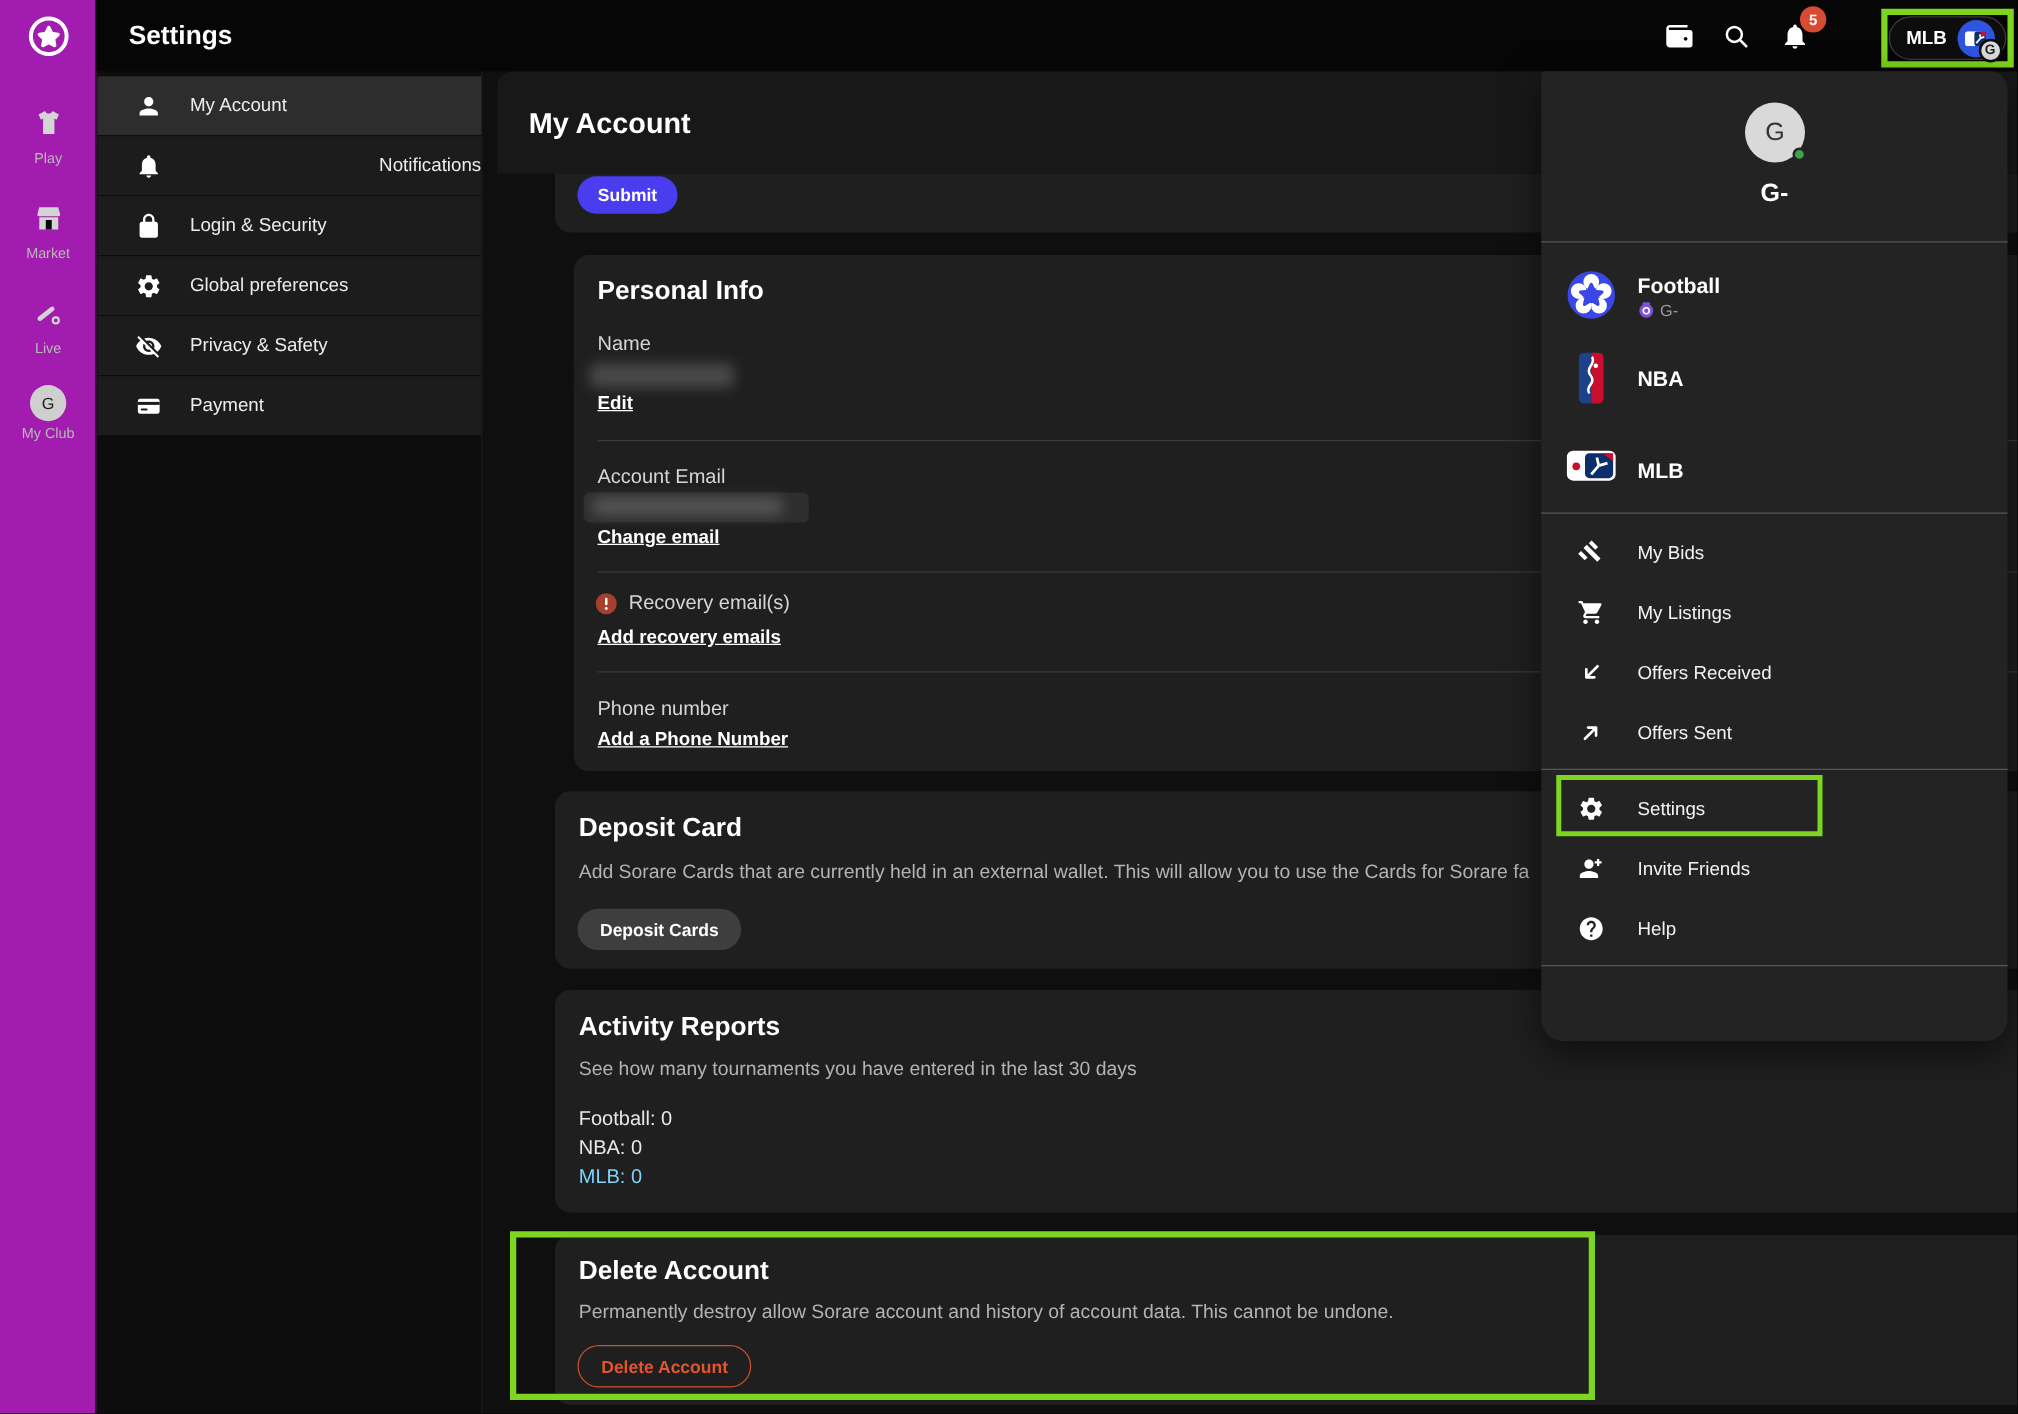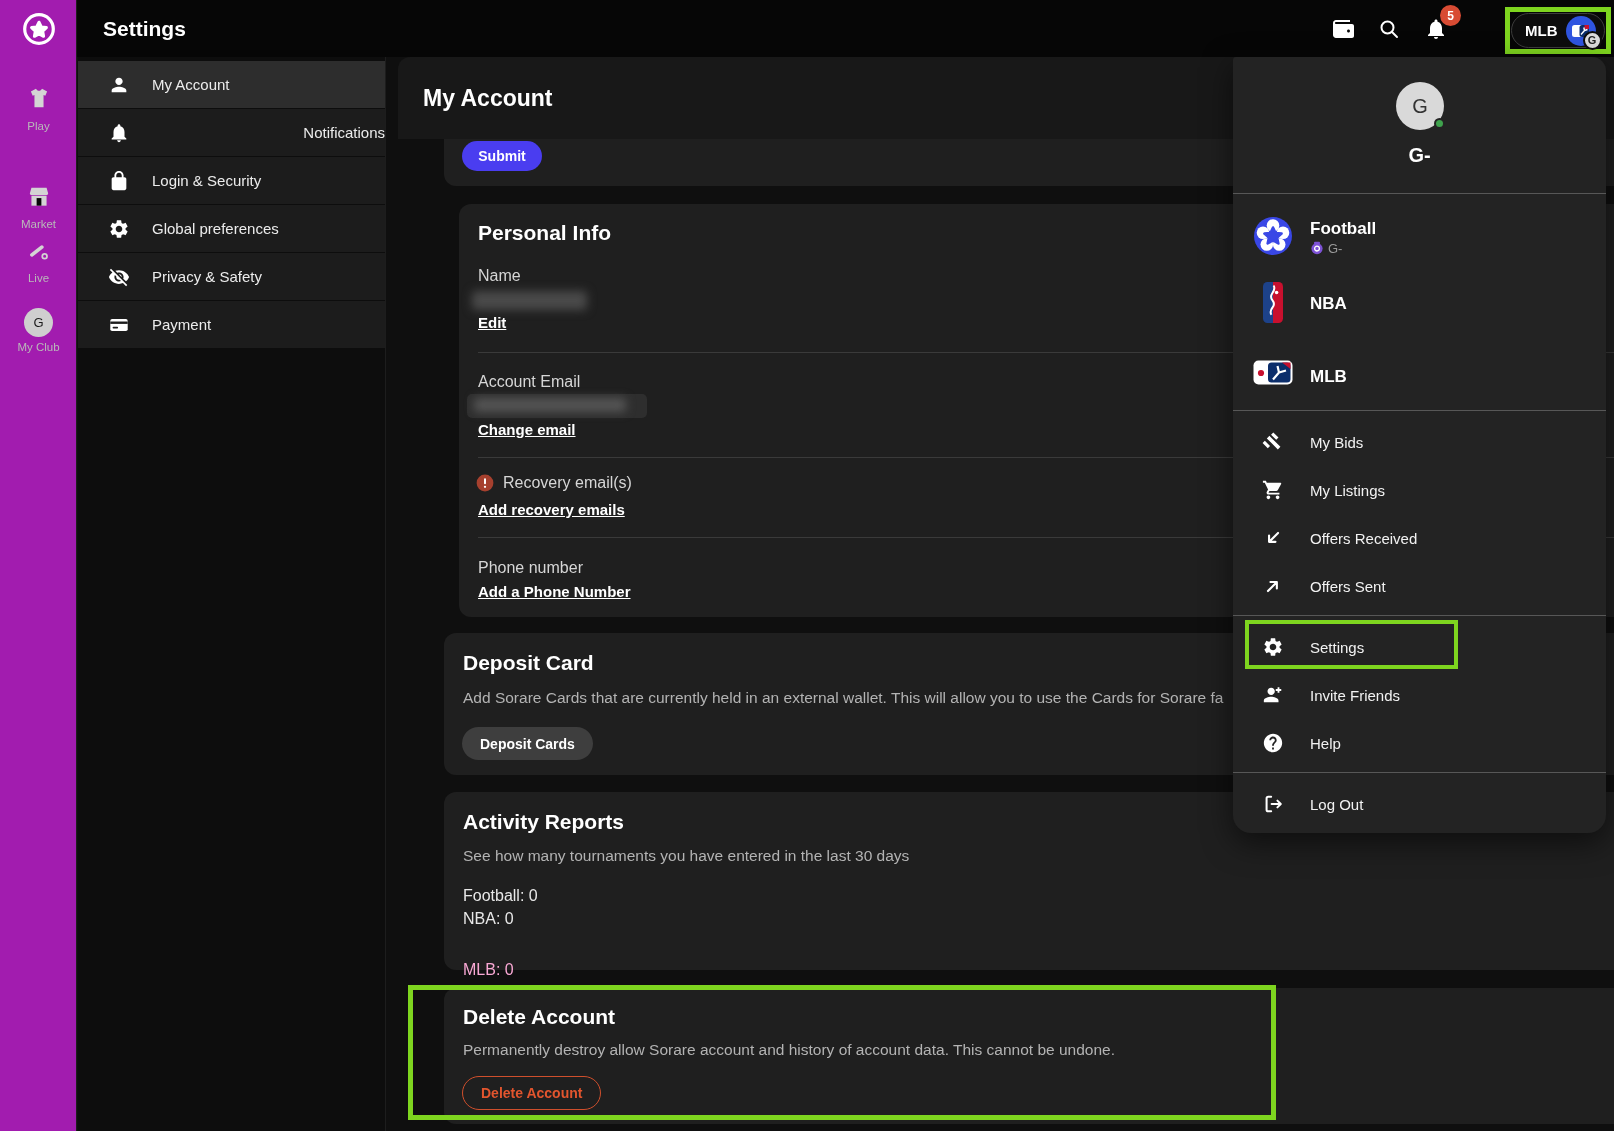--- a/index.html
+++ b/index.html
@@ -73,21 +73,21 @@
       </span>
     </div>
     <div class="rail-item" style="top:86px;">
       <span class="rail-ico">
         <svg width="26" height="26" viewBox="0 0 24 24" fill="#d4d4d4">
             <path d="M9.2 2.5c.6 1.2 1.6 1.9 2.8 1.9s2.2-.7 2.8-1.9l4.7 2.6-1.7 3.9-1.6-.8v11.3H7.8V8.2l-1.6.8-1.7-3.9 4.7-2.6z"></path>
           </svg>
       </span>
       <div class="rail-label">Play</div>
     </div>
-    <div class="rail-item" style="top:184px;">
+    <div class="rail-item" style="top:162px;">
       <span class="rail-ico">
         <svg width="26" height="26" viewBox="0 0 24 24" fill="#d4d4d4">
             <path d="M3.6 8.6 5 3.5h14l1.4 5.1c.2.8-.4 1.5-1.2 1.5H4.8c-.8 0-1.4-.7-1.2-1.5z"></path>
             <path d="M5 10.8h14V20H5z"></path>
             <path d="M9.8 13h4.4v7H9.8z" fill="#060606"></path>
           </svg>
       </span>
       <div class="rail-label">Market</div>
     </div>
     <div class="rail-item" style="top:238px;">
@@ -221,21 +221,21 @@
     <div class="card-title" style="top:18px;">Deposit Card</div>
     <div class="card-desc" style="top:56px;">Add Sorare Cards that are currently held in an external wallet. This will allow you to use the Cards for Sorare fa</div>
     <button class="btn" style="position:absolute;left:18px;top:94px;height:33px;padding:0 18px;background:#3e3e3e;color:#fff;border:none;">Deposit Cards</button>
   </div>
 
   <div class="card" style="top:792px;height:178px;">
     <div class="card-title" style="top:18px;">Activity Reports</div>
     <div class="card-desc" style="top:55px;">See how many tournaments you have entered in the last 30 days</div>
     <div class="card-label" style="top:95px;color:#e8e8e8;">Football: 0</div>
     <div class="card-label" style="top:118px;color:#e8e8e8;">NBA: 0</div>
-    <div class="card-label" style="top:141px;color:#f9a8d4;margin-top:28px;">MLB: 0</div>
+    <div class="card-label" style="top:141px;color:#7dd3fc;">MLB: 0</div>
   </div>
 
   <div class="card" style="top:988px;height:136px;">
     <div class="card-title" style="top:17px;">Delete Account</div>
     <div class="card-desc" style="top:53px;">Permanently destroy allow Sorare account and history of account data. This cannot be undone.</div>
     <button class="btn" style="position:absolute;left:18px;top:88px;height:34px;padding:0 18px;background:transparent;color:#e2552e;border:1.5px solid #cf4f2c;">Delete Account</button>
   </div>
   <div class="hl-box" style="left:408px;top:985px;width:868px;height:135px;border-width:5px;"></div>
 
   <div class="dropdown">
@@ -340,22 +340,15 @@
       <span class="dd-row-label">Invite Friends</span>
     </div>
     <div class="dd-row" style="top:662px;">
       <span class="dd-ico"><svg width="22" height="22" viewBox="0 0 24 24" fill="#fff" fill-rule="evenodd">
             <path d="M12 2C6.48 2 2 6.48 2 12s4.48 10 10 10 10-4.48 10-10S17.52 2 12 2zm1 17h-2v-2h2v2zm2.07-7.75-.9.92C13.45 12.9 13 13.5 13 15h-2v-.5c0-1.1.45-2.1 1.17-2.83l1.24-1.26c.37-.36.59-.86.59-1.41 0-1.1-.9-2-2-2s-2 .9-2 2H8c0-2.21 1.79-4 4-4s4 1.79 4 4c0 .88-.36 1.68-.93 2.25z"></path>
           </svg></span>
       <span class="dd-row-label">Help</span>
     </div>
     <div class="dd-div" style="top:715px;"></div>
 
-    <div class="dd-row" style="top:723px;">
-      <span class="dd-ico"><svg width="22" height="22" viewBox="0 0 24 24" fill="none" stroke="#fff" stroke-width="2.2" stroke-linecap="round" stroke-linejoin="round">
-            <path d="M10 4H6.8A1.8 1.8 0 0 0 5 5.8v12.4A1.8 1.8 0 0 0 6.8 20H10"></path>
-            <path d="M10.5 12H20M16.8 8.3l3.7 3.7-3.7 3.7"></path>
-          </svg></span>
-      <span class="dd-row-label">Log Out</span>
-    </div>
   </div>
 
 </div>
 
 </body></html>

